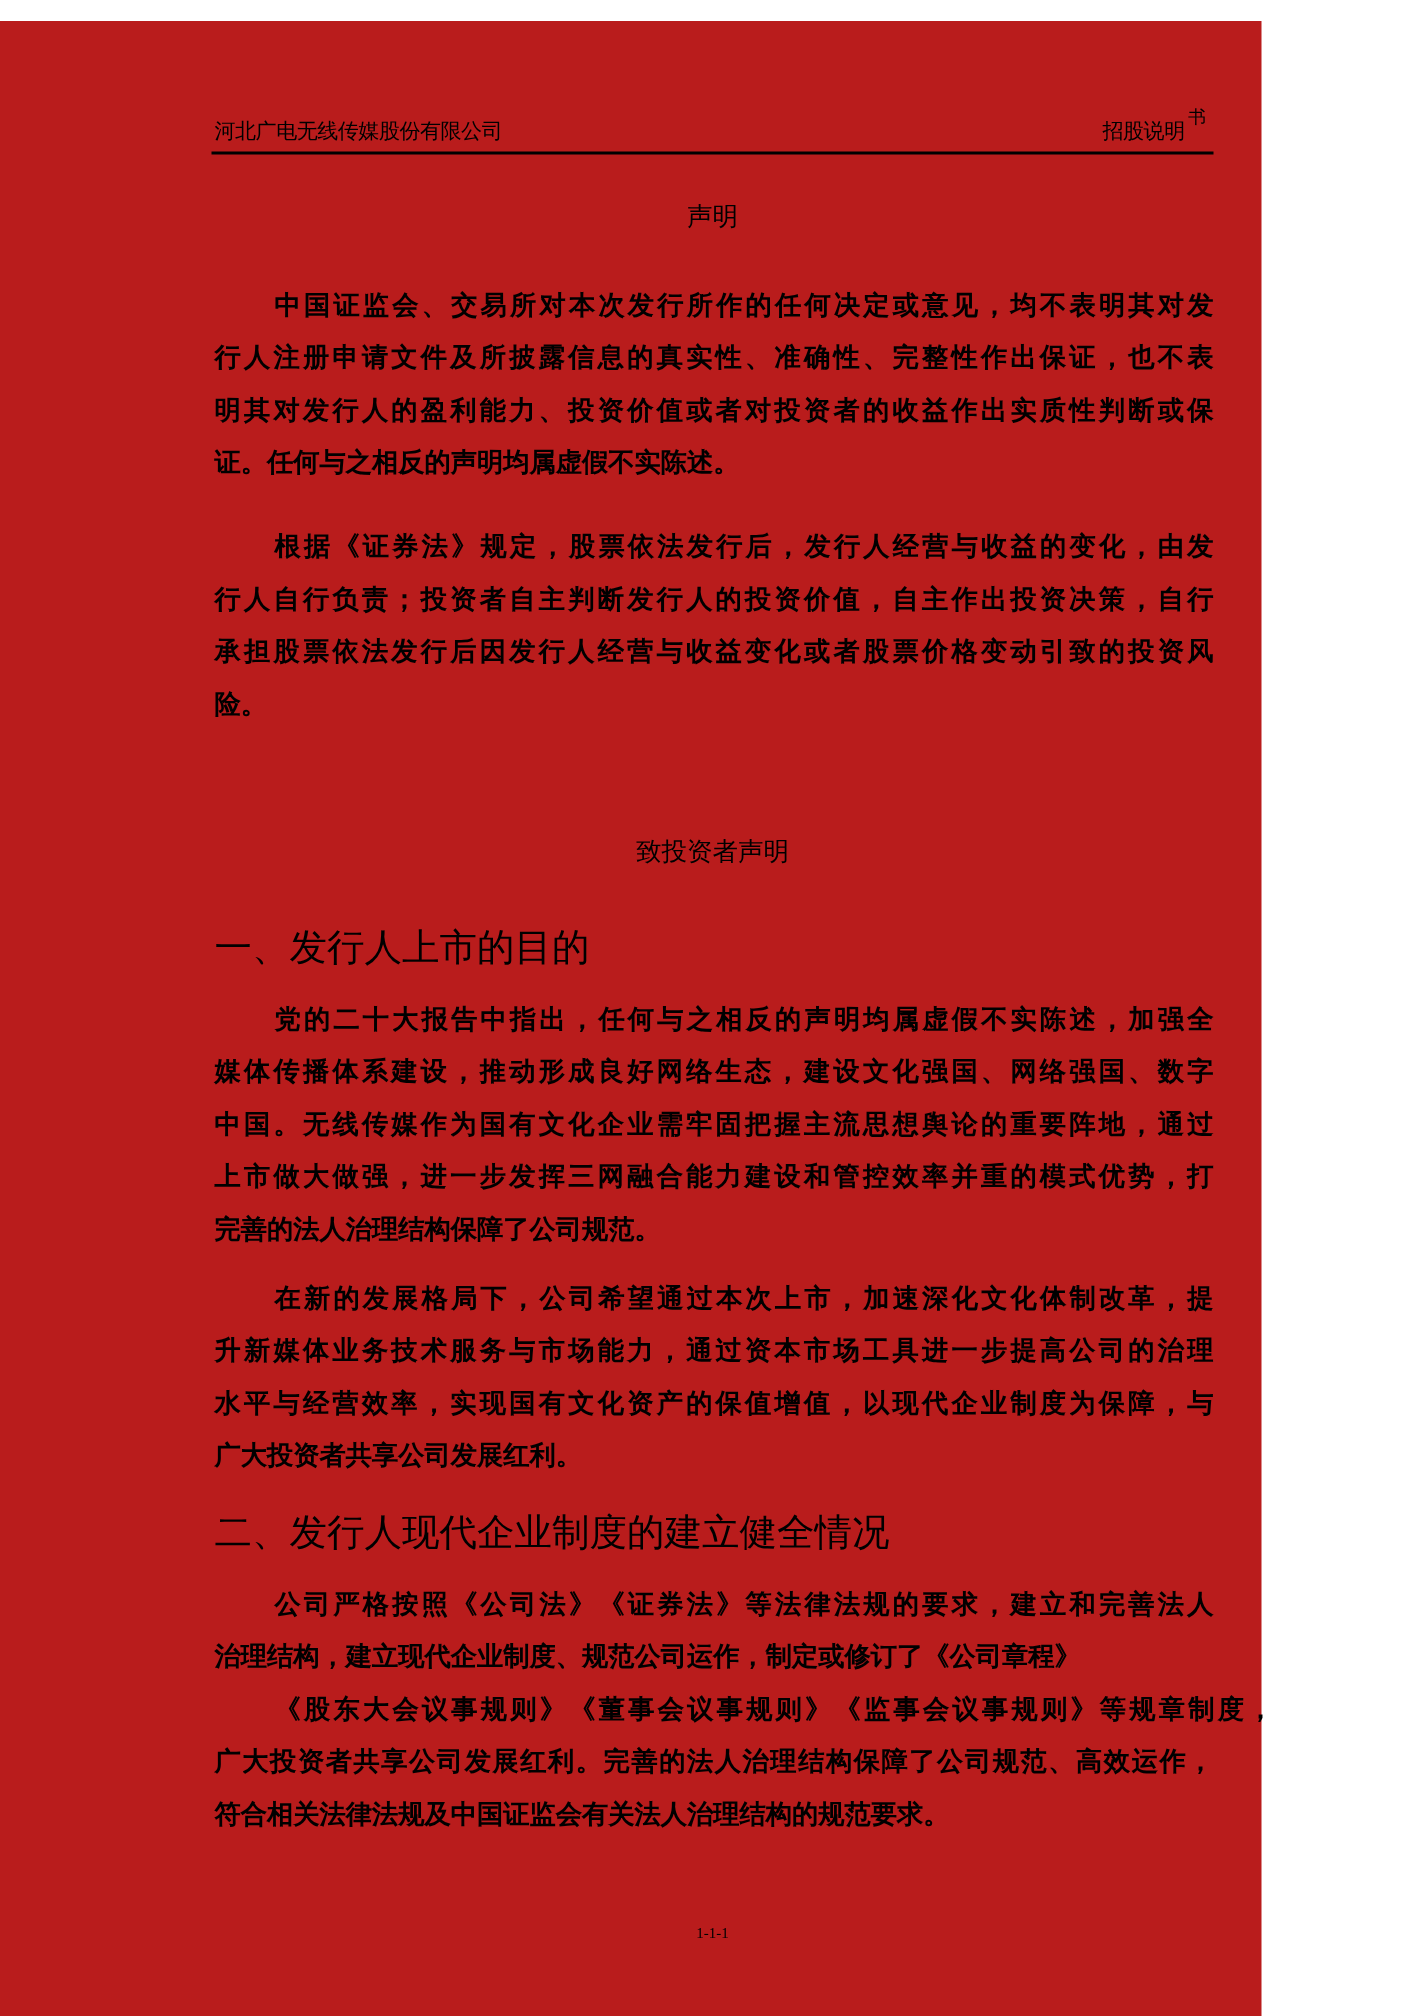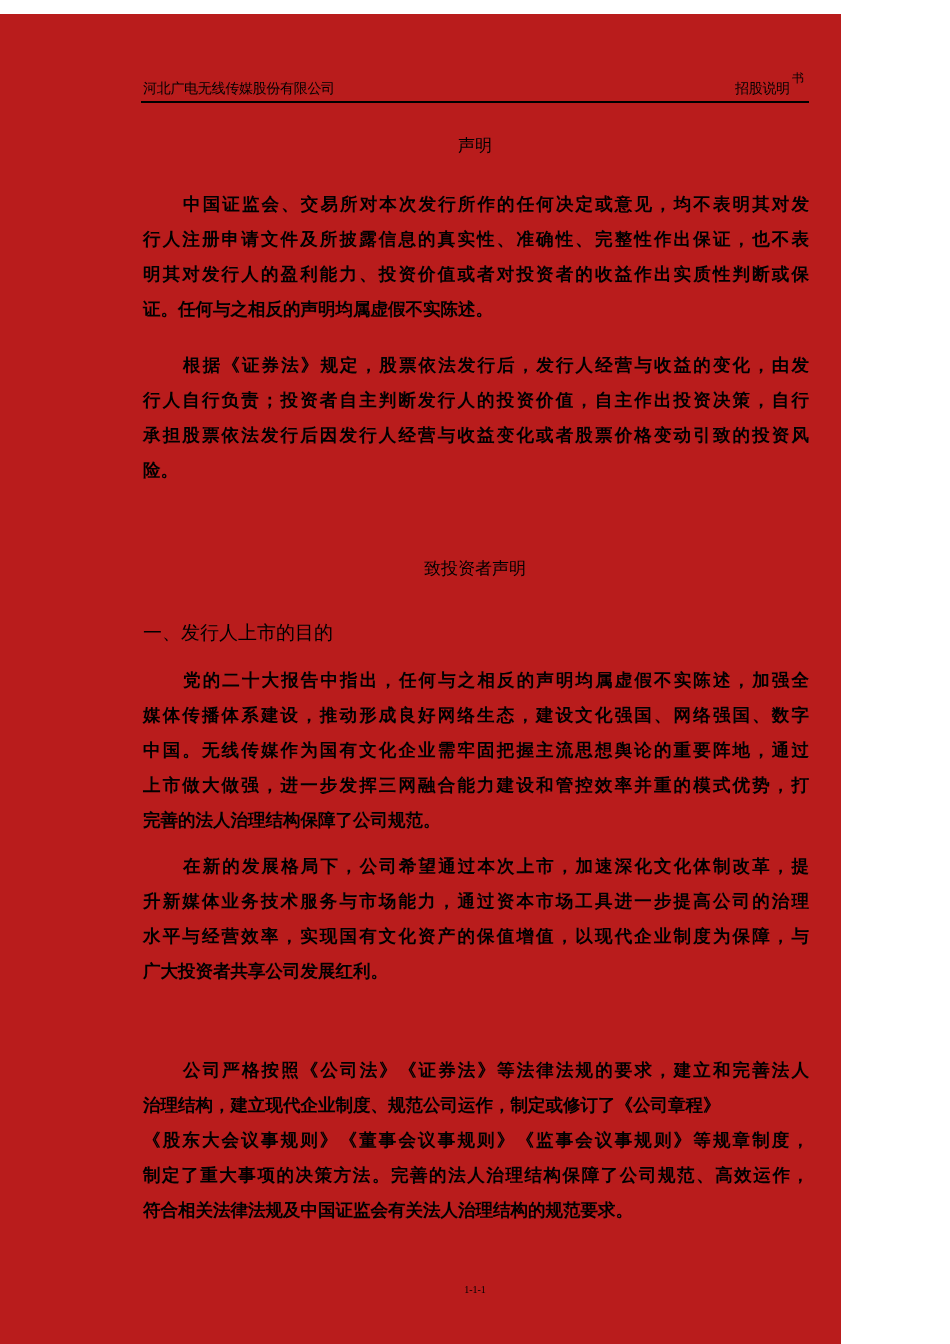--- a/index.html
+++ b/index.html
@@ -3,21 +3,21 @@
 <meta charset="utf-8">
 <style>
   html, body { margin: 0; padding: 0; background: #ffffff; }
   body { width: 950px; height: 1344px; position: relative; overflow: hidden; color: #000; }
   .page { position: absolute; left: 0; top: 14px; width: 841px; height: 1344px; background: #b91c1c; }
   .hdr-left { position: absolute; left: 143px; top: 66px; font-family: "DejaVu Sans", sans-serif; font-size: 14px; line-height: 16px; letter-spacing: -0.3px; }
   .hdr-right { position: absolute; left: 735px; top: 66px; font-family: "DejaVu Sans", sans-serif; font-size: 14px; line-height: 16px; letter-spacing: -0.3px; }
   .hdr-sup { position: absolute; left: 792px; top: 58px; font-family: "DejaVu Sans", sans-serif; font-size: 12px; line-height: 12px; }
   .hdr-rule { position: absolute; left: 141px; top: 87px; width: 668px; height: 2px; background: #000; }
   .title { position: absolute; left: 0; width: 950px; text-align: center; font-family: "DejaVu Serif", serif; font-size: 17px; line-height: 26px; }
-  .h2 { position: absolute; left: 143px; font-family: "DejaVu Serif", serif; font-size: 19px; line-height: 24px; }
+  .h2 { position: absolute; left: 143px; font-family: "DejaVu Serif", serif; font-size: 25px; line-height: 24px; }
   .ln { position: absolute; left: 143px; width: 666px; font-family: "DejaVu Serif", serif; font-size: 17.5px; line-height: 22px; white-space: nowrap; text-align: justify; text-align-last: justify; font-weight: bold; }
   .ln.first { left: 183px; width: 626px; }
   .ln.last { text-align-last: left; }
   .footer { position: absolute; left: 0; width: 950px; top: 1267px; text-align: center; font-family: "Liberation Serif", serif; font-size: 10px; line-height: 18px; }
 </style>
 </head>
 <body>
 
 <div class="page">
 
@@ -54,23 +54,24 @@
     <div class="ln last" style="top:795px;">完善的法人治理结构保障了公司规范。</div>
   </div>
 
   <div>
     <div class="ln first" style="top:841px;">在新的发展格局下，公司希望通过本次上市，加速深化文化体制改革，提</div>
     <div class="ln" style="top:876px;">升新媒体业务技术服务与市场能力，通过资本市场工具进一步提高公司的治理</div>
     <div class="ln" style="top:911px;">水平与经营效率，实现国有文化资产的保值增值，以现代企业制度为保障，与</div>
     <div class="ln last" style="top:946px;">广大投资者共享公司发展红利。</div>
   </div>
 
+  <div class="h2" style="top:996px;">二、发行人现代企业制度的建立健全情况</div>
 
   <div>
     <div class="ln first" style="top:1045px;">公司严格按照《公司法》《证券法》等法律法规的要求，建立和完善法人</div>
     <div class="ln last" style="top:1080px;">治理结构，建立现代企业制度、规范公司运作，制定或修订了《公司章程》</div>
-    <div class="ln" style="top:1115px;">《股东大会议事规则》《董事会议事规则》《监事会议事规则》等规章制度，</div>
-    <div class="ln" style="top:1150px;">制定了重大事项的决策方法。完善的法人治理结构保障了公司规范、高效运作，</div>
+    <div class="ln" style="top:1115px;margin-left:40px;">《股东大会议事规则》《董事会议事规则》《监事会议事规则》等规章制度，</div>
+    <div class="ln" style="top:1150px;">广大投资者共享公司发展红利。完善的法人治理结构保障了公司规范、高效运作，</div>
     <div class="ln last" style="top:1185px;">符合相关法律法规及中国证监会有关法人治理结构的规范要求。</div>
   </div>
 
   <div class="footer">1-1-1</div>
 </div>
 
 </body></html>

